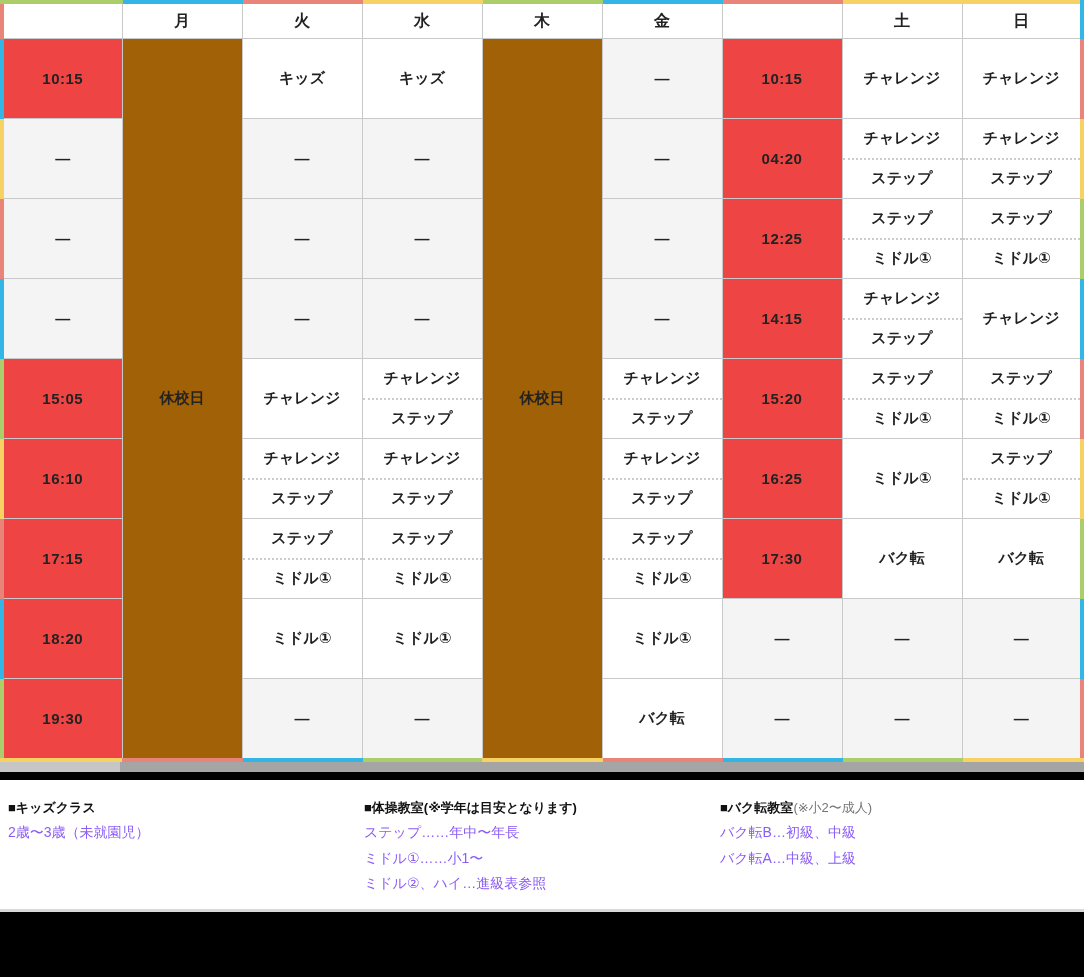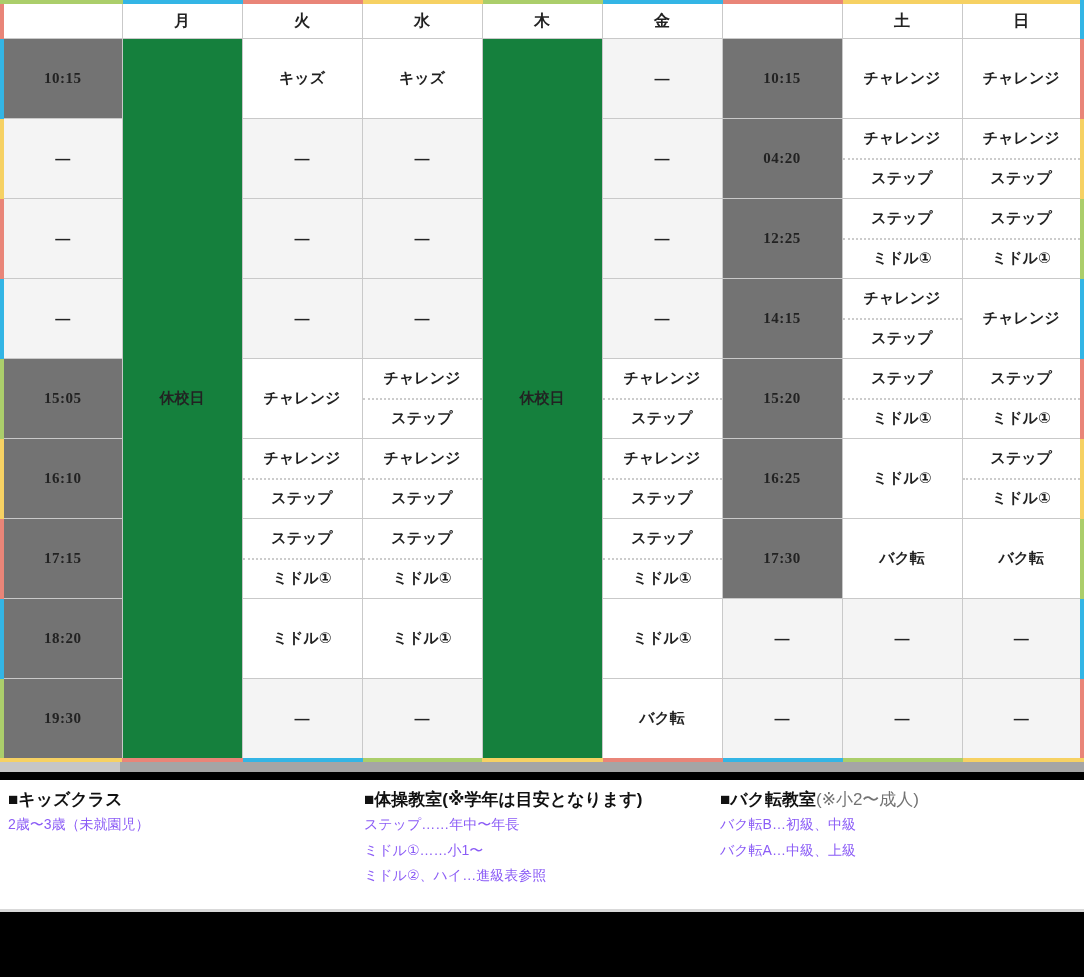--- a/index.html
+++ b/index.html
@@ -17,45 +17,45 @@
   }
   table.schedule th, table.schedule td {
     border:1px solid #c9c9c9; padding:0; text-align:center; vertical-align:middle;
     overflow:hidden;
   }
   table.schedule thead th {
     height:34px; font-size:16px; font-weight:bold; color:#222; background:#fff;
     border-top:4px solid #ddd;
   }
   table.schedule tbody td { height:79px; font-size:15px; font-weight:bold; color:#222; }
-  td.c-time   { background:#737373; font-size:16px; letter-spacing:.5px;font-family:Liberation Serif, serif; }
+  td.c-time   { background:#ef4444; font-size:16px; letter-spacing:.5px; }
   td.c-empty  { background:#f4f4f4; font-weight:normal; color:#333; }
   td.c-single { background:#fff; }
-  td.c-closed { background:#15803d; }
+  td.c-closed { background:#a16207; }
   td.c-split  { background:#fff; }
   .split-wrap { display:flex; flex-direction:column; height:79px; }
   .split-wrap .half {
     flex:1; display:flex; align-items:center; justify-content:center;
   }
   .split-wrap .half + .half { border-top:2px dotted #cccccc; }
 
   
   .hscrollbar { position:relative; height:10px; background:#c6c6c6; }
   .hscroll-thumb { position:absolute; left:120px; top:0; height:10px; width:964px; background:#a5a5a5; }
 
   .black-band { height:8px; background:#000; }
 
   
   .legend {
     box-sizing:border-box; width:1084px; height:132px; background:#fff;
     border-bottom:3px solid #d9d9d9;
     display:flex; padding:8px 8px 0 8px;
   }
   .legend-col { width:33.33%; }
-  .legend-title { font-size:17px; font-weight:bold; color:#111; line-height:24px; }
+  .legend-title { font-size:13px; font-weight:bold; color:#111; line-height:24px;margin-top:8px; }
   .legend-title .suffix { font-weight:normal; color:#737373; }
   .legend-line { font-size:14px; color:#8b5cf6; line-height:25.5px; }
   .footer-black { background:#000; flex:1; }
   .stack { display:flex; flex-direction:column; height:977px; }
 </style>
 </head>
 <body>
 
 <div class="page">
   <div class="stack">

